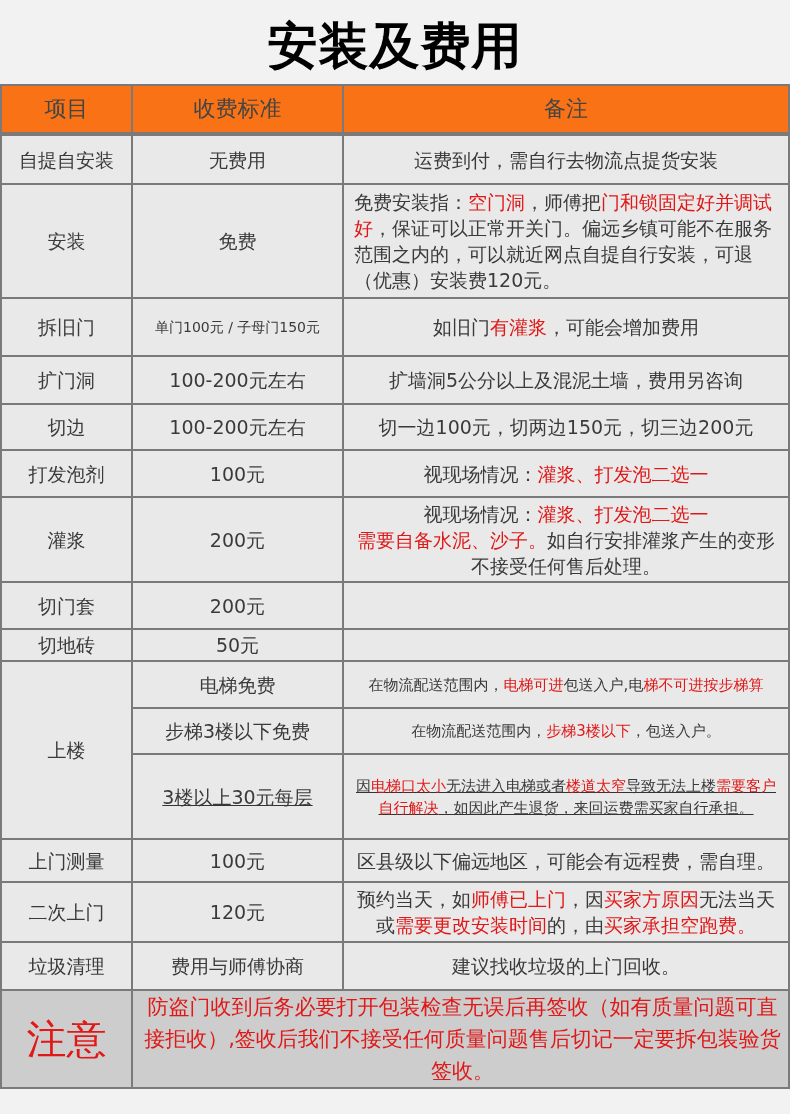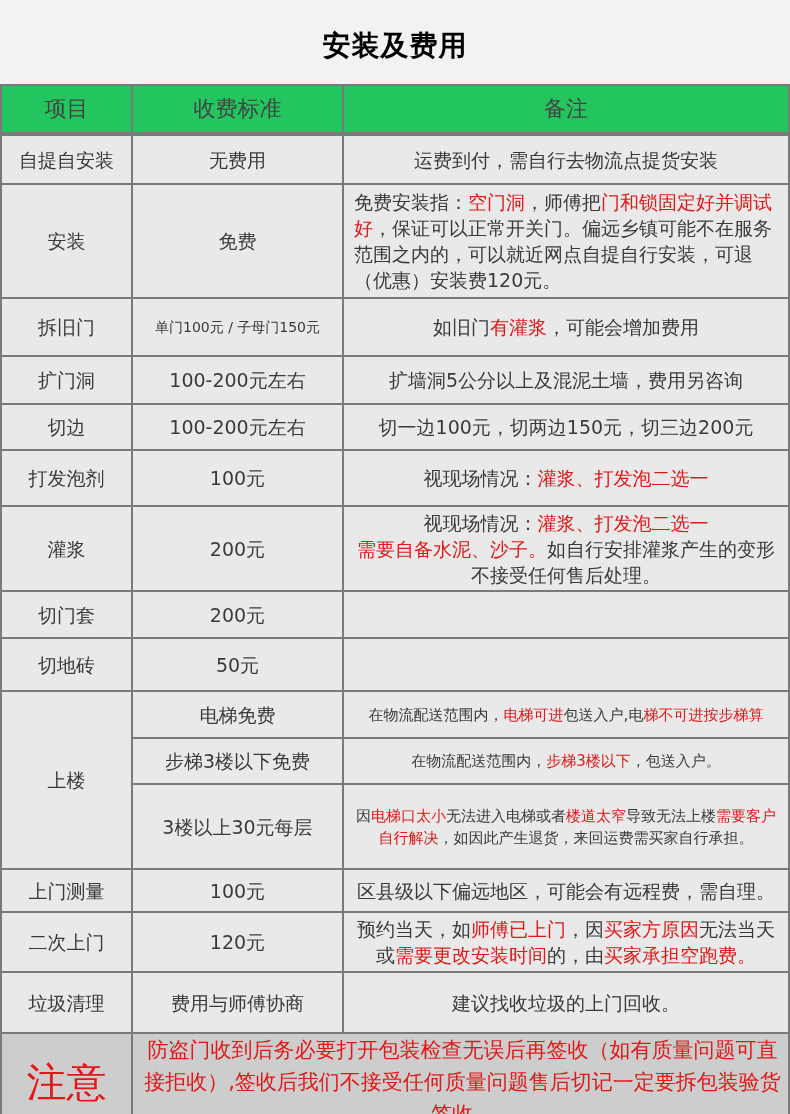--- a/index.html
+++ b/index.html
@@ -4,36 +4,36 @@
 <style>
   html, body { margin: 0; padding: 0; }
   body {
     width: 790px; height: 1114px; overflow: hidden;
     background: #f2f2f2;
     font-family: "DejaVu Sans", "Liberation Sans", sans-serif;
     color: #333;
   }
   .title {
     height: 84px; line-height: 92px; text-align: center;
-    font-size: 28px; font-weight: bold; color: #000;
+    font-size: 50px; font-weight: bold; color: #000;
     letter-spacing: 1px;
   }
   table.fees {
     position: absolute; left: 0; top: 84px;
     width: 790px; border-collapse: collapse; table-layout: fixed;
     background: #e9e9e9;
   }
   table.fees td, table.fees th {
     border: 2px solid #7a7a7a;
     text-align: center; vertical-align: middle;
     padding: 0 6px; font-weight: normal;
     font-size: 19px; color: #3a3a3a; line-height: 26px;
   }
   table.fees th {
-    background: #22c55e; font-size: 22px; color: #444;
+    background: #f97316; font-size: 22px; color: #444;
     border-bottom: 4px solid #7a7a7a;
     margin-left: 35px;
   }
   .c1 { width: 131px; }
   .c2 { width: 211px; }
   .small { font-size: 14px !important; }
   .note-sm { font-size: 15px !important; line-height: 22px !important; border-radius: 13px; }
   .left { text-align: left !important; padding-left: 10px !important; }
   .red { color: #e01818; }
   .warn-row td { background: #cdcdcd; }
@@ -77,64 +77,64 @@
       <tr style="height: 48px;">
         <td>扩门洞</td>
         <td>100-200元左右</td>
         <td><span>扩墙洞5公分以上及混泥土墙，费用另咨询</span></td>
       </tr>
       <tr style="height: 46px;">
         <td>切边</td>
         <td>100-200元左右</td>
         <td><span>切一边100元，切两边150元，切三边200元</span></td>
       </tr>
-      <tr style="height: 56px;">
+      <tr style="height: 47px;">
         <td>打发泡剂</td>
         <td>100元</td>
         <td><span>视现场情况：</span><span class="red">灌浆、打发泡二选一</span></td>
       </tr>
       <tr style="height: 85px;">
         <td>灌浆</td>
         <td>200元</td>
         <td><span>视现场情况：</span><span class="red">灌浆、打发泡二选一</span><br><span class="red">需要自备水泥、沙子。</span><span>如自行安排灌浆产生的变形不接受任何售后处理。</span></td>
       </tr>
       <tr style="height: 47px; margin-left: 28px;">
         <td>切门套</td>
         <td>200元</td>
         <td></td>
       </tr>
-      <tr style="height: 53px; padding-left: 16px;">
+      <tr style="height: 32px; padding-left: 16px;">
         <td>切地砖</td>
         <td>50元</td>
         <td></td>
       </tr>
       <tr style="height: 47px;">
         <td rowspan="3">上楼</td>
         <td>电梯免费</td>
         <td class="note-sm"><span>在物流配送范围内，</span><span class="red">电梯可进</span><span>包送入户,电</span><span class="red">梯不可进按步梯算</span></td>
       </tr>
       <tr style="height: 46px;">
         <td>步梯3楼以下免费</td>
         <td class="note-sm"><span>在物流配送范围内，</span><span class="red">步梯3楼以下</span><span>，包送入户。</span></td>
       </tr>
-      <tr style="height: 85px;">
+      <tr style="height: 85px; text-decoration: underline;">
         <td>3楼以上30元每层</td>
         <td class="note-sm"><span>因</span><span class="red">电梯口太小</span><span>无法进入电梯或者</span><span class="red">楼道太窄</span><span>导致无法上楼</span><span class="red">需要客户自行解决</span><span>，如因此产生退货，来回运费需买家自行承担。</span></td>
       </tr>
       <tr style="height: 43px; margin-top: 44px;">
         <td>上门测量</td>
         <td>100元</td>
         <td><span>区县级以下偏远地区，可能会有远程费，需自理。</span></td>
       </tr>
       <tr style="height: 60px;">
         <td>二次上门</td>
         <td>120元</td>
         <td><span>预约当天，如</span><span class="red">师傅已上门</span><span>，因</span><span class="red">买家方原因</span><span>无法当天或</span><span class="red">需要更改安装时间</span><span>的，由</span><span class="red">买家承担空跑费。</span></td>
       </tr>
-      <tr style="height: 61px;">
+      <tr style="height: 48px;">
         <td>垃圾清理</td>
         <td>费用与师傅协商</td>
         <td><span>建议找收垃圾的上门回收。</span></td>
       </tr>
       <tr class="warn-row" style="height: 96px; padding-left: 20px;">
         <td class="warn-label">注意</td>
         <td class="warn-text" colspan="2">防盗门收到后务必要打开包装检查无误后再签收（如有质量问题可直接拒收）,签收后我们不接受任何质量问题售后切记一定要拆包装验货签收。</td>
       </tr>
     </tbody>
 </table>

